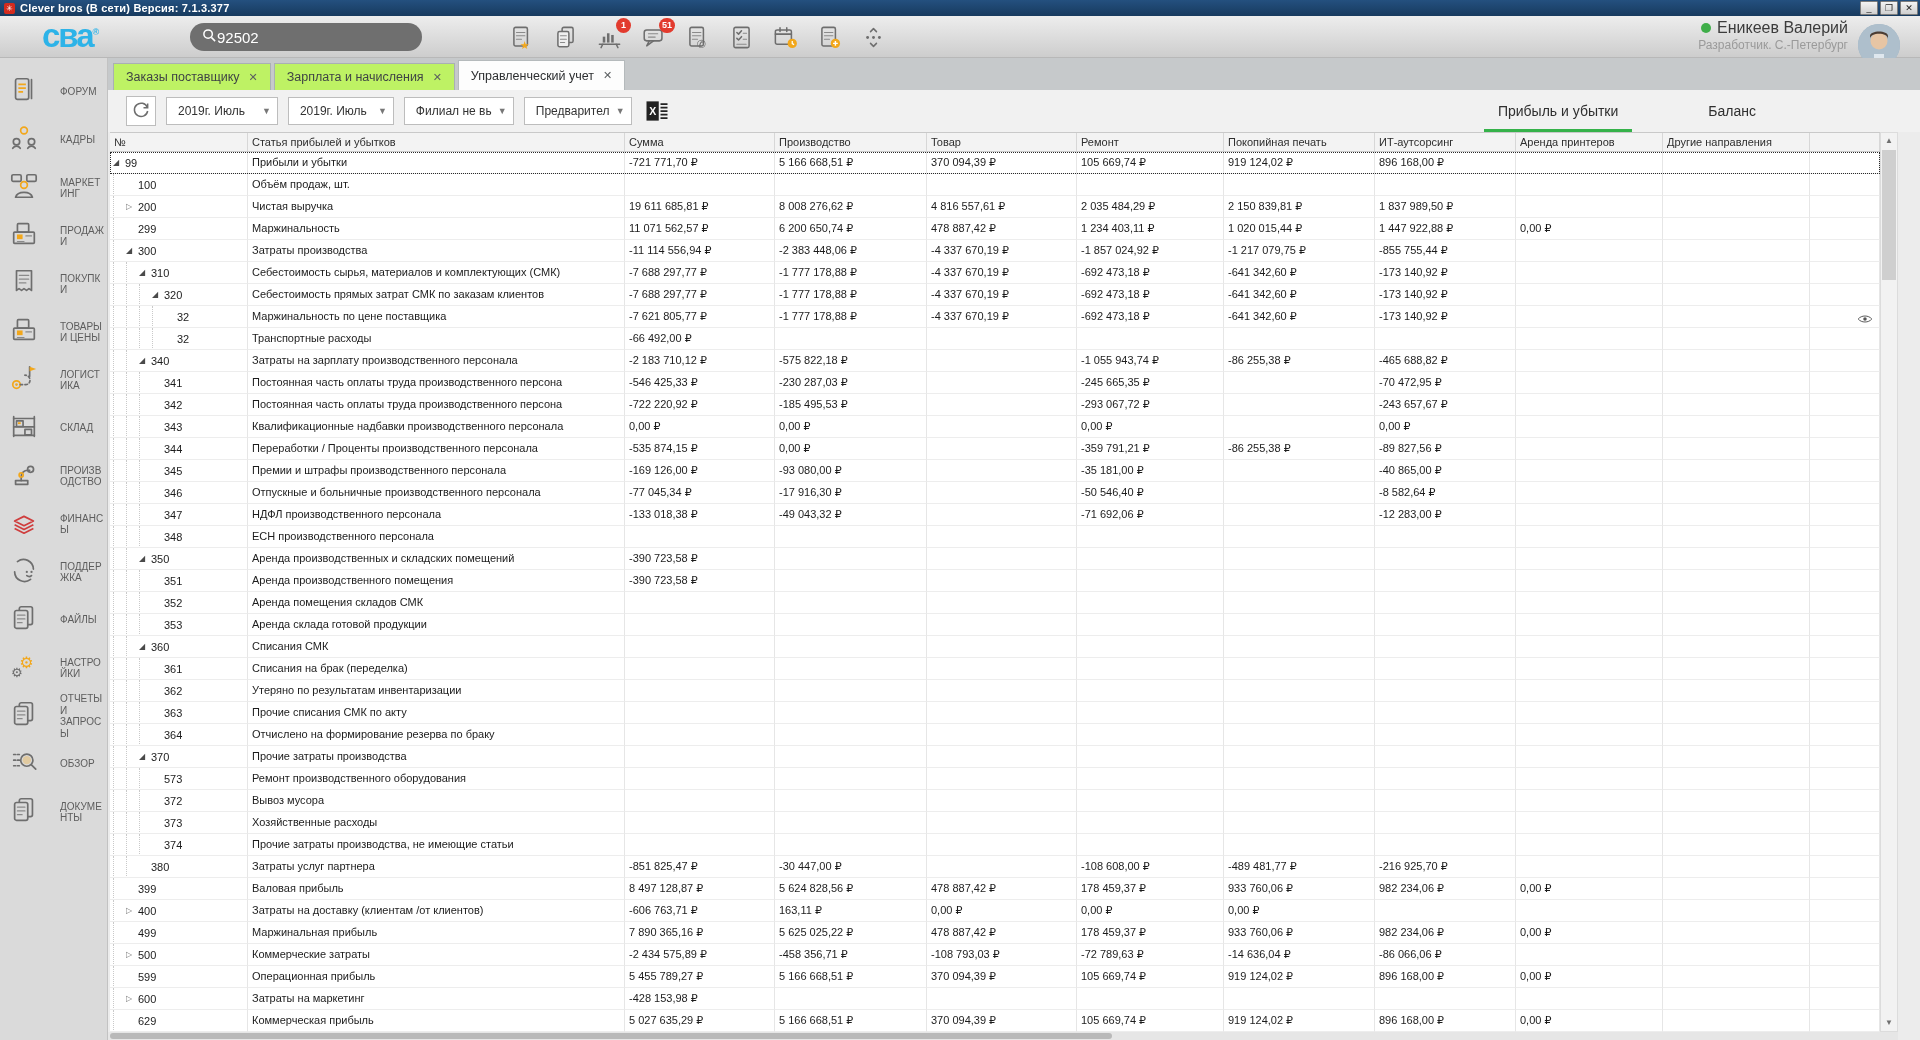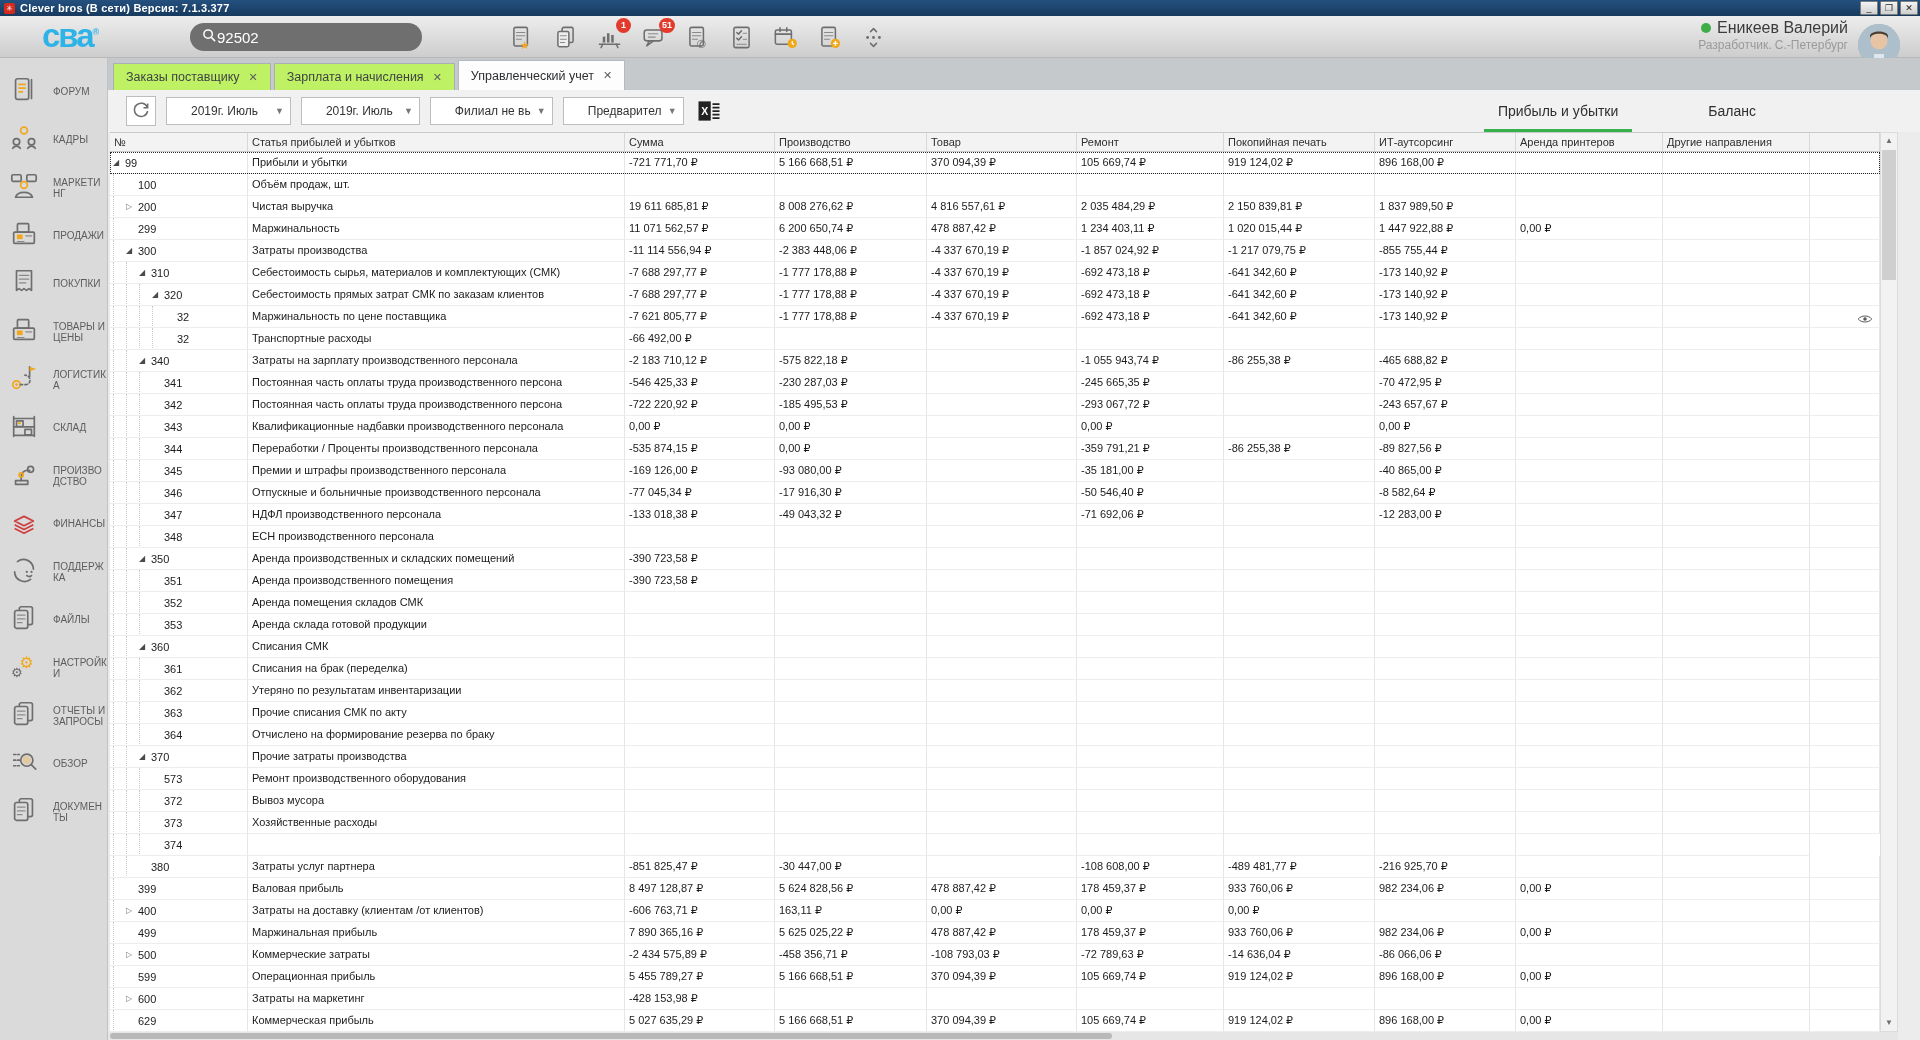--- a/index.html
+++ b/index.html
@@ -35,38 +35,38 @@
   .userblock { position:absolute; right:72px; top:3px; text-align:right; }
   .uname { font-size:16px; color:#3c3c3c; }
   .uname .dot { display:inline-block; width:10px; height:10px; border-radius:50%; background:#3fae49; margin-right:6px; }
   .urole { font-size:12px; color:#9a9a9a; margin-top:1px; }
   .avatar { position:absolute; right:20px; top:8px; width:42px; height:42px; border-radius:50%; overflow:hidden;
     background:#9db3c4; }
 
   
   .sidebar { position:absolute; left:0; top:58px; width:108px; bottom:0; background:#dadada;
     border-right:1px solid #c2c2c2; padding-top:10px; }
-  .sitem { display:flex; align-items:center; gap:14px; padding:0 0 0 9px; min-height:48px; cursor:default; }
+  .sitem { display:flex; align-items:center; gap:21px; padding:0 0 0 9px; min-height:48px; cursor:default; }
   .sitem svg { width:30px; height:30px; flex:0 0 30px; }
   .slabel { font-size:10px; color:#5d5d5d; width:60px; line-height:1.15; overflow-wrap:anywhere; }
 
   
   .content { position:absolute; left:108px; top:58px; right:0; bottom:0; background:#ececec; }
   .tabstrip { position:absolute; left:0; top:0; right:0; height:32px; background:#c6c9cb;
     display:flex; align-items:flex-end; padding-left:5px; }
   .tab { height:27px; display:flex; align-items:center; gap:9px; padding:0 12px; margin-right:3px;
     background:#bef264; border:1px solid #aab0b3; border-bottom:none; font-size:12.5px; color:#3f4345; }
   .tab .x { font-size:11px; color:#5a5e60; font-weight:bold; }
   .tab.active { background:#fdfdfd; height:30px; color:#2d2f31; border-color:#b5babc; }
   .toolband { position:absolute; left:0; top:32px; right:0; height:42px; background:#f1f1f1; }
   .tbrow { position:absolute; left:18px; top:6px; display:flex; gap:10px; align-items:center; }
   .iconbtn { width:30px; height:30px; background:#fff; border:1px solid #bdbdbd; display:flex;
     align-items:center; justify-content:center; }
   .dd { height:28px; background:#fff; border:1px solid #bdbdbd; display:flex; align-items:center;
-    font-size:12px; color:#333; padding:0 6px 0 24px; }
+    font-size:12px; color:#333; padding:0 6px 0 11px; }
   .dd .val { overflow:hidden; white-space:nowrap; display:block; }
   .dd .caret { color:#777; font-size:9px; margin-left:6px; flex:0 0 auto; }
   .dd1 .val { width:78px; } .dd2 .val { width:72px; } .dd3 .val { width:76px; } .dd4 .val { width:74px; }
   .xlsbtn { width:30px; height:30px; display:flex; align-items:center; justify-content:center; }
   .viewswitch { position:absolute; right:150px; top:0; height:42px; display:flex; gap:62px; align-items:center; }
   .vbtn { font-size:14px; color:#2f2f2f; position:relative; padding:0 14px; height:42px; display:flex; align-items:center; }
   .vbtn.active::after { content:""; position:absolute; left:0; right:0; bottom:0; height:3px; background:#35b24a; }
 
   
   .table { position:absolute; left:2px; top:74px; width:1770px; background:#fff; }
@@ -982,20 +982,21 @@
             <div class="cell"></div>
           </div>
           <div class="grid trow">
             <div class="cell numcell">
               <span class="guide"></span>
               <span class="guide"></span>
               <span class="guide"></span>
               <span class="tw"></span>
               <span class="numtxt">374</span>
             </div>
+            <div class="cell">Прочие затраты производства, не имеющие статьи</div>
             <div class="cell"></div>
             <div class="cell"></div>
             <div class="cell"></div>
             <div class="cell"></div>
             <div class="cell"></div>
             <div class="cell"></div>
             <div class="cell"></div>
             <div class="cell"></div>
             <div class="cell"></div>
           </div>

